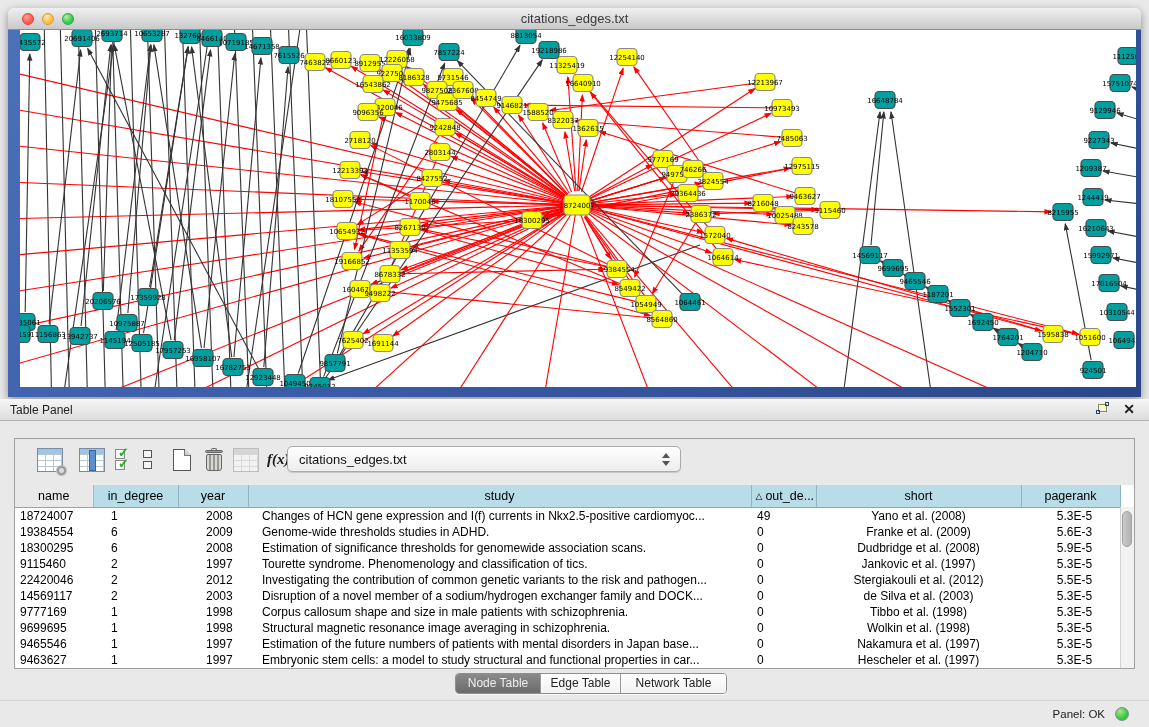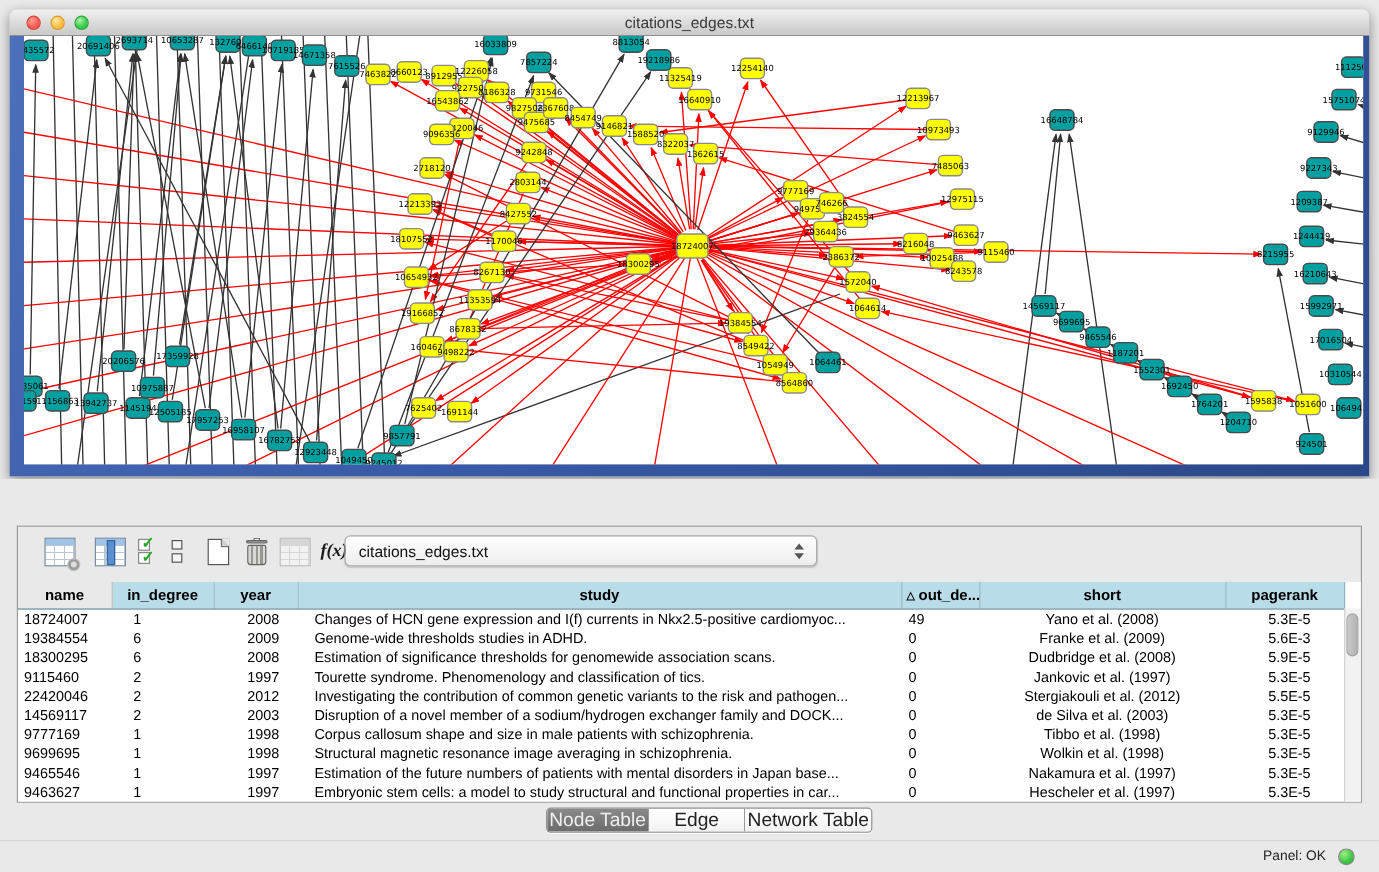--- a/index.html
+++ b/index.html
@@ -71,21 +71,21 @@
     box-shadow:0 1px 1px rgba(0,0,0,.15); cursor:pointer; }
   #table-combo .val { position:absolute; left:11px; top:5px; font-size:13px; color:#111; }
   #table-combo .arrows { position:absolute; right:10px; top:6px; }
   #table-combo .arrows div { width:0; height:0; border-left:4px solid transparent; border-right:4px solid transparent; }
   #table-combo .up { border-bottom:5px solid #555; margin-bottom:3px; }
   #table-combo .dn { border-top:5px solid #555; }
 
   
   #dt-wrap { position:absolute; left:0; top:46px; width:1119px; height:183px; background:#fff; }
   table.dt { border-collapse:collapse; table-layout:fixed; width:1105px; }
-  .dt th { height:22px; font-size:12.5px; font-weight:bold; color:#000;
+  .dt th { height:22px; font-size:12.5px; font-weight:normal; color:#000;
     background:#b9dce9; border-right:1px solid #8fb4c4; border-bottom:1px solid #8aa8b8;
     overflow:hidden; white-space:nowrap; }
   .dt th.plain { background:#e9e9e9; border-right:1px solid #b5b5b5; }
   .dt th .sort { font-size:9px; position:relative; top:-1px; margin-right:3px; }
   .dt td { height:16px; line-height:16px; font-size:12px; color:#000;
     white-space:nowrap; overflow:hidden; padding:0; }
   .dt td.a0 { padding-left:5px; }
   .dt td.a1 { padding-left:18px; }
   .dt td.a2 { padding-left:28px; }
   .dt td.a3 { padding-left:14px; }
@@ -96,21 +96,21 @@
 
   #v-scroll { position:absolute; right:0; top:22px; width:14px; height:161px;
     background:#f2f2f2; border-left:1px solid #d2d2d2; }
   #v-thumb { position:absolute; left:1px; top:4px; width:10px; height:36px;
     background:linear-gradient(90deg,#cacaca,#b2b2b2); border:1px solid #a2a2a2; border-radius:5px; }
 
   
   #tab-bar { position:absolute; left:455px; top:274px; height:21px; display:flex;
     border:1px solid #8e8e8e; border-radius:4px; overflow:hidden; background:#fff;
     box-shadow:0 1px 0 rgba(255,255,255,.7); }
-  .seg { height:100%; font-size:16px; text-align:center; line-height:19px; cursor:pointer;
+  .seg { height:100%; font-size:12px; text-align:center; line-height:19px; cursor:pointer;
     color:#222; background:linear-gradient(#ffffff,#f2f2f2); border-right:1px solid #9a9a9a; }
   .seg:last-child { border-right:none; }
   .seg.sel { background:linear-gradient(#8a8a8a,#6b6b6b); color:#efefef; }
 
   
   #status-bar { position:absolute; left:0; top:700px; width:1149px; height:27px;
     background:#e9e9e9; border-top:1px solid #d5d5d5; }
   #mem-label { position:absolute; right:44px; top:7px; font-size:11.5px; color:#222; }
   #mem-dot { position:absolute; right:20px; top:6px; width:14px; height:14px; border-radius:50%;
     background:radial-gradient(circle at 35% 30%, #9cee84, #35c23f 65%); border:1px solid #8a8a8a; }
@@ -541,20 +541,29 @@
             <rect x="998" y="328.5" width="20" height="17" rx="4" ry="4" fill="#00A0A0" stroke="#4a4a4a" stroke-width="1.2"></rect>
             <text x="1008" y="339.5" text-anchor="middle" font-size="7px" font-family="DejaVu Sans, sans-serif" fill="#000">1764201</text>
             <rect x="1022" y="343.5" width="20" height="17" rx="4" ry="4" fill="#00A0A0" stroke="#4a4a4a" stroke-width="1.2"></rect>
             <text x="1032" y="354.5" text-anchor="middle" font-size="7px" font-family="DejaVu Sans, sans-serif" fill="#000">1204710</text>
           </svg>
       </div>
     </div>
   </div>
 
   <div id="table-panel">
+    <div id="panel-header">
+      <span id="panel-title">Table Panel</span>
+      <span id="float-btn">
+          <span class="sq1"></span>
+          <span class="sq2"></span>
+          <span class="sq3"></span>
+        </span>
+      <span id="panel-close">✕</span>
+    </div>
 
     <div id="inner-box">
       <div id="toolbar">
         <div class="tb-icon" style="left:22px;">
             <div class="mini-table"></div>
             <div class="gear"></div>
           </div>
         <div class="tb-icon" style="left:64px;">
             <div class="mini-table">
               <div class="col-band"></div>

